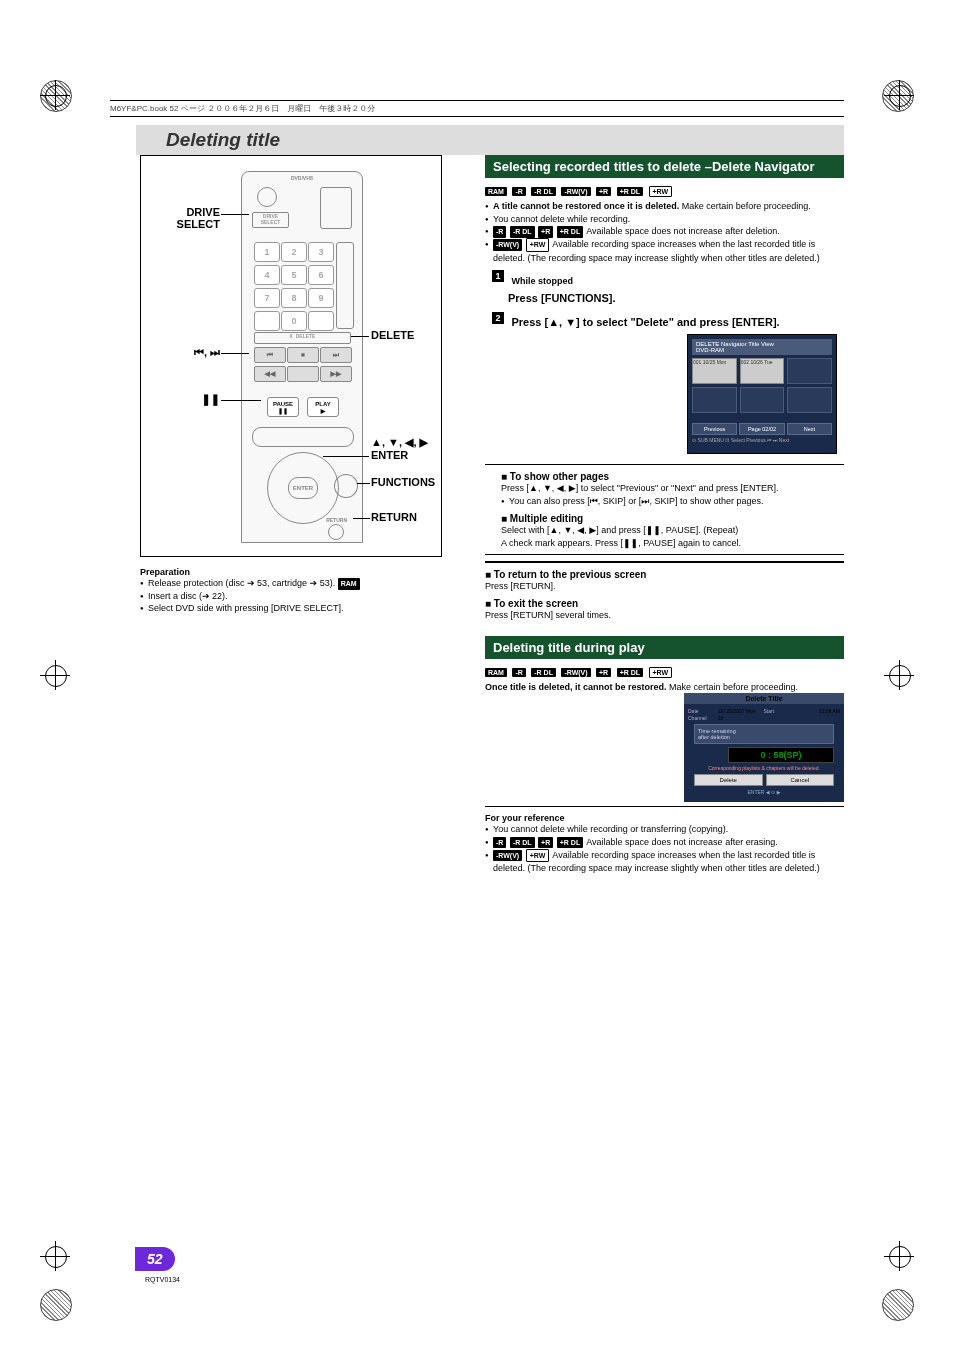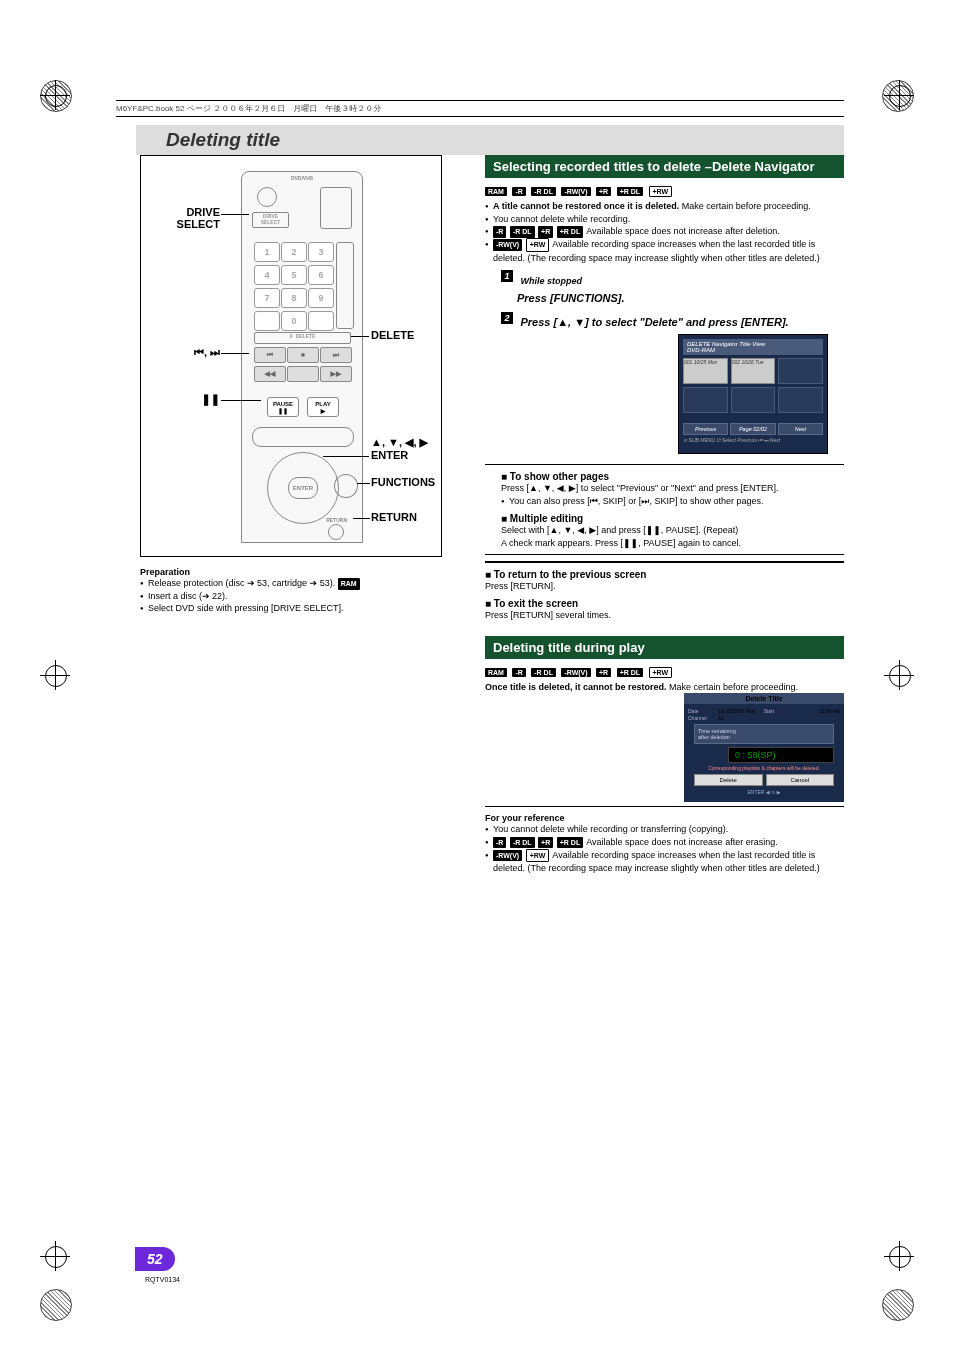--- a/index.html
+++ b/index.html
@@ -43,21 +43,21 @@
     border: 1px solid #444;
   }
   .hc-tl { top: 80px; left: 40px; }
   .hc-tr { top: 80px; right: 40px; }
   .hc-bl { bottom: 30px; left: 40px; }
   .hc-br { bottom: 30px; right: 40px; }
 
   .header-line {
     position: absolute;
     top: 100px;
-    left: 116px;
+    left: 110px;
     right: 110px;
     font-size: 8px;
     color: #444;
     border-top: 0.5px solid #000;
     border-bottom: 0.5px solid #000;
     padding: 2px 0;
   }
 
   .content {
     position: absolute;
@@ -231,21 +231,21 @@
   }
   .step-text {
     font-size: 11px;
     font-weight: bold;
     display: inline;
   }
   .step-sub {
     font-size: 9px;
     font-weight: bold;
   }
-  .step-block { margin: 6px 16px; font-style: italic; }
+  .step-block { margin: 6px 7px; }
   .step-indent { margin-left: 16px; }
 
   .sub-heading {
     font-size: 10px;
     font-weight: bold;
     margin-top: 6px;
   }
   .sub-heading::before { content: '■ '; }
 
   .hr-thick { border: none; border-top: 2px solid #000; margin: 6px 0; }
@@ -317,23 +317,23 @@
     border: 1px solid #5a6a8a;
     padding: 3px;
     font-size: 5.5px;
     text-align: center;
     margin: 3px 6px;
   }
   .del-time-box {
     background: #000;
     color: #009900;
     font-size: 9px;
-    font-weight: normal;
+    font-weight: bold;
     padding: 2px 6px;
-    text-align: left;
+    text-align: center;
     border: 1px solid #444;
     margin: 2px 6px 2px 40px;
   }
   .del-warn {
     color: #f88;
     font-size: 5px;
     text-align: center;
   }
   .del-btns { display: flex; gap: 3px; margin: 3px 6px; }
   .del-btn {

